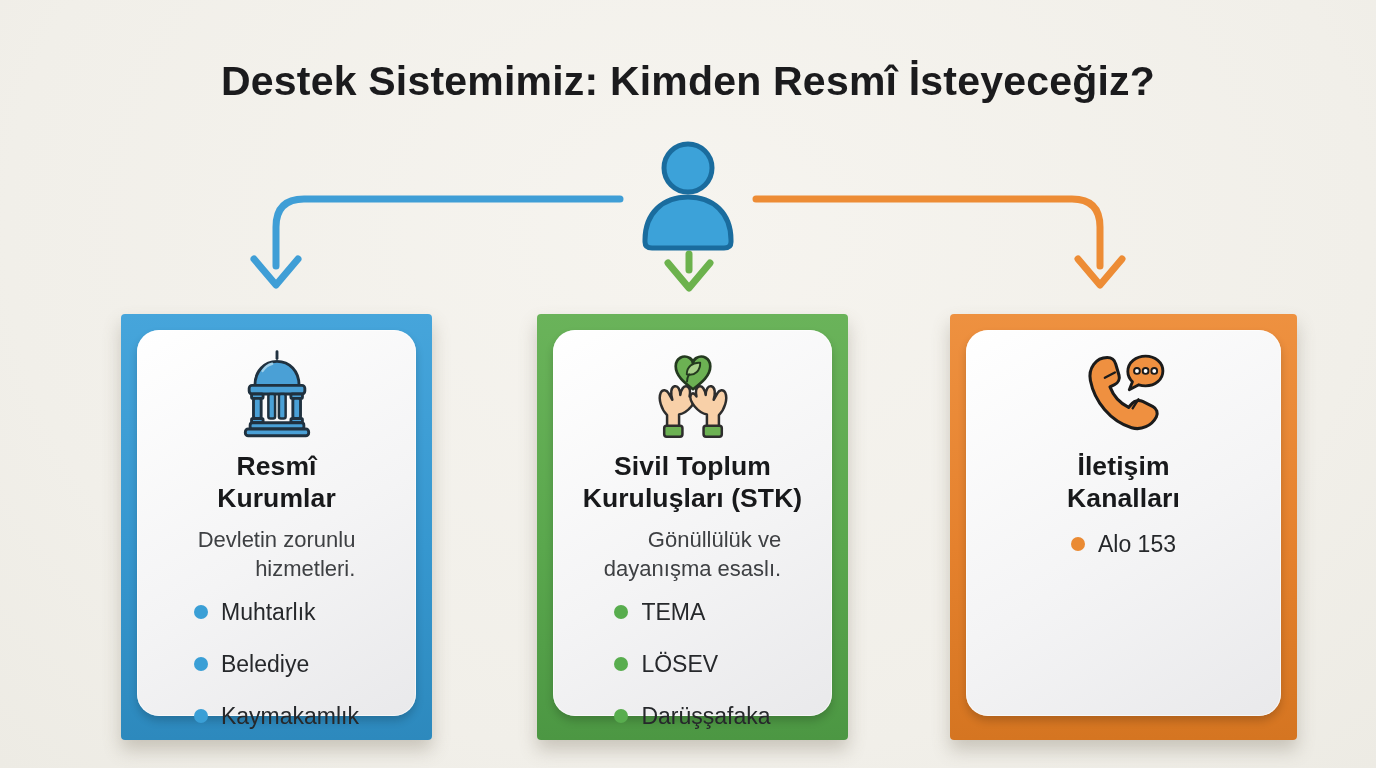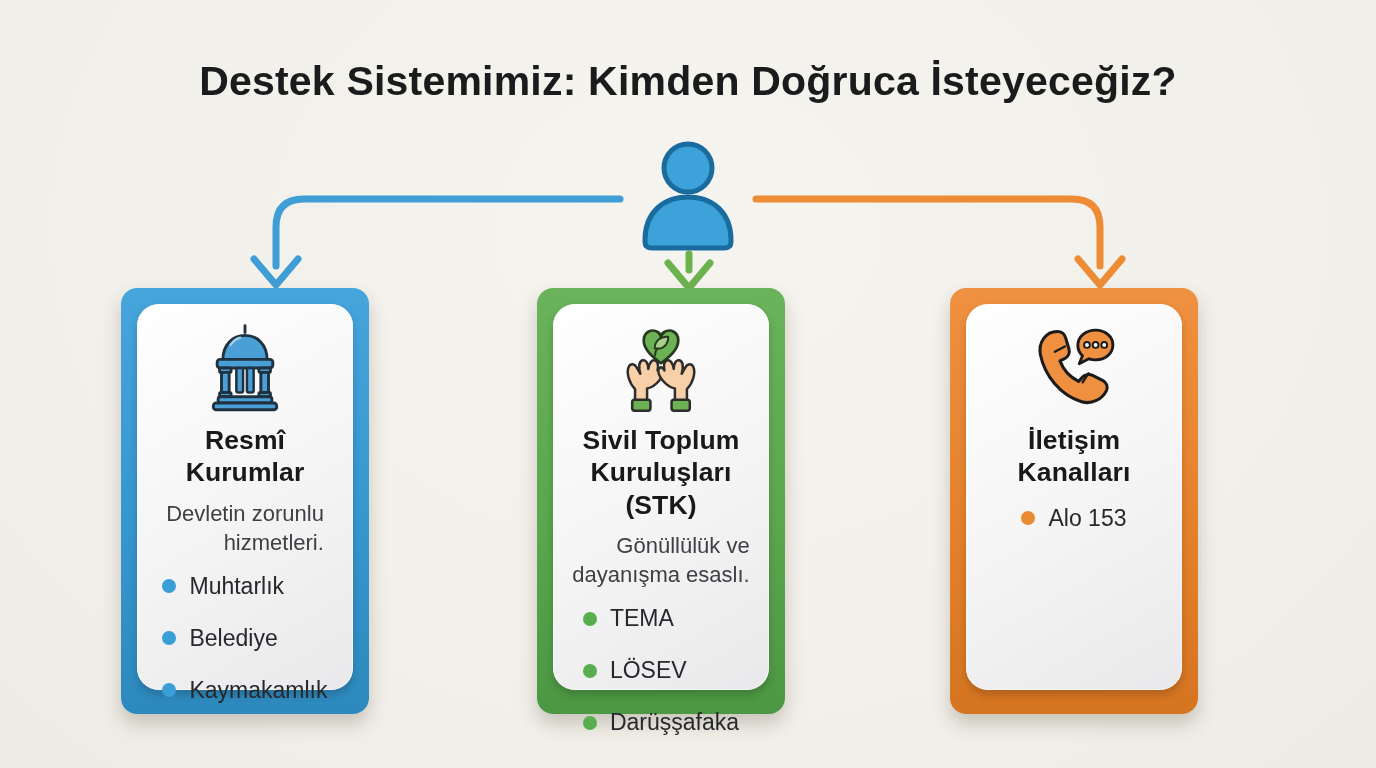--- a/index.html
+++ b/index.html
@@ -10,27 +10,27 @@
     font-family:"Liberation Sans", sans-serif;
   }
   .page-title {
     position:absolute; top:58px; left:0; width:100%; margin:0;
     text-align:center; font-size:41px; font-weight:700; color:#1b1b1d;
     letter-spacing:0.2px;
   }
   .connectors { position:absolute; left:0; top:0; width:1376px; height:768px; pointer-events:none; }
 
   .card {
-    position:absolute; top:288px; width:248px; height:426px;
-    border-radius:16px;
+    position:absolute; top:314px; width:311px; height:426px;
+    border-radius:4px;
     box-shadow:0 10px 18px rgba(110,100,80,0.30);
   }
   .card--blue   { left:121px; background:linear-gradient(180deg,#46a5db 0%,#3697cf 55%,#2d89bd 100%); }
   .card--green  { left:537px; background:linear-gradient(180deg,#6ab35a 0%,#5aa74d 55%,#4c9743 100%); }
-  .card--orange { left:950px; background:linear-gradient(180deg,#ee9140 0%,#e5812d 55%,#d57521 100%); }
+  .card--orange { left:950px; background:linear-gradient(180deg,#ee9140 0%,#e5812d 55%,#d57521 100%);padding-left:36px; }
 
   .card-inner {
     position:absolute; left:16px; right:16px; top:16px; bottom:24px;
     border-radius:22px;
     background:linear-gradient(150deg,#ffffff 0%,#f4f4f5 55%,#e9e9eb 100%);
     box-shadow:0 5px 9px rgba(0,0,0,0.18), inset 0 0 0 1px rgba(255,255,255,0.6);
     display:flex; flex-direction:column; align-items:center;
     padding:16px 8px 0; box-sizing:border-box;
   }
   .icon-wrap { width:96px; height:96px; flex:0 0 auto; }
@@ -52,21 +52,21 @@
   .dot { width:14px; height:14px; border-radius:50%; flex:0 0 auto; }
   .dot--blue   { background:#3a9fd6; }
   .dot--green  { background:#58ad4e; }
   .dot--orange { background:#ea8a33; }
 </style>
 </head>
 <body>
 
 <div class="stage">
 
-  <h1 class="page-title">Destek Sistemimiz: Kimden Doğruca İsteyeceğiz?</h1>
+  <h1 class="page-title">Destek Sistemimiz: Kimden Resmî İsteyeceğiz?</h1>
 
   <svg class="connectors" viewBox="0 0 1376 768" xmlns="http://www.w3.org/2000/svg">
 
     <g stroke="#3f9ed6" stroke-width="7" fill="none" stroke-linecap="round" stroke-linejoin="round">
       <path d="M620 199 L304 199 Q276 199 276 227 L276 266"></path>
       <path d="M254 259 L276 285 L298 259"></path>
     </g>
 
     <g stroke="#ed8c35" stroke-width="7" fill="none" stroke-linecap="round" stroke-linejoin="round">
       <path d="M756 199 L1072 199 Q1100 199 1100 227 L1100 266"></path>

